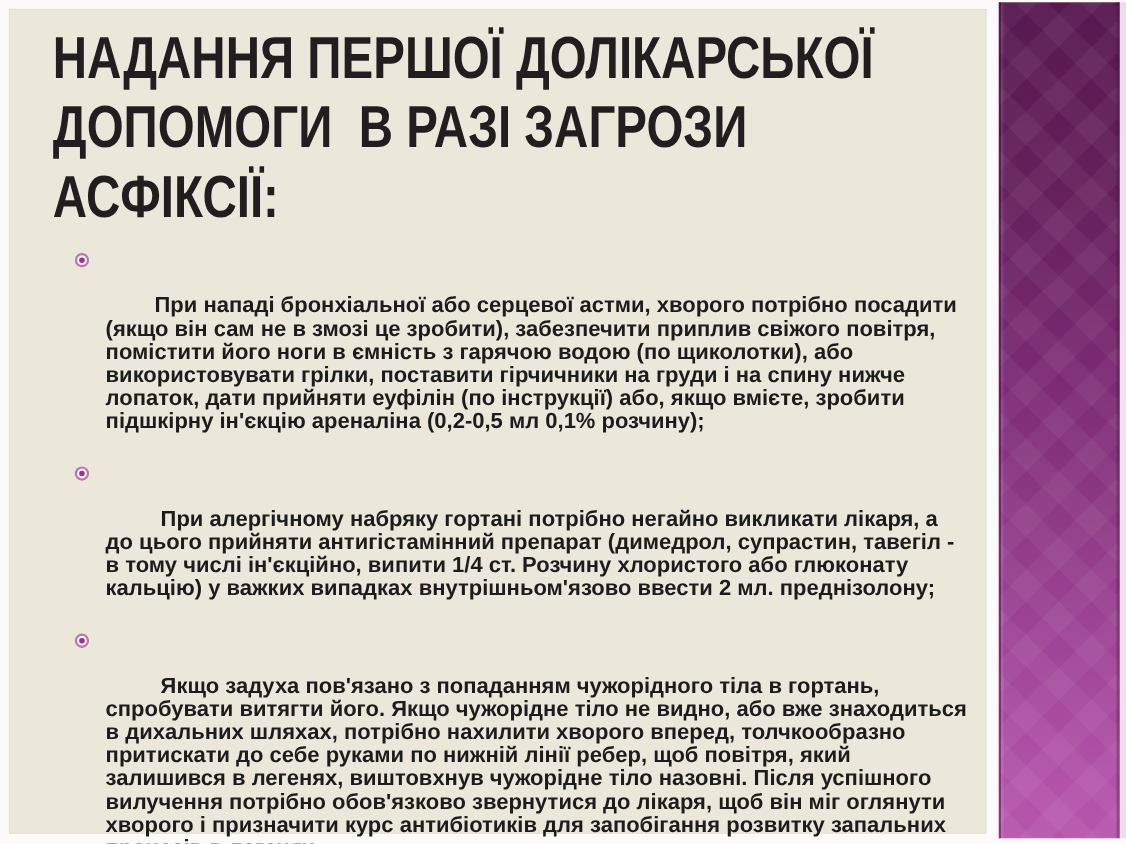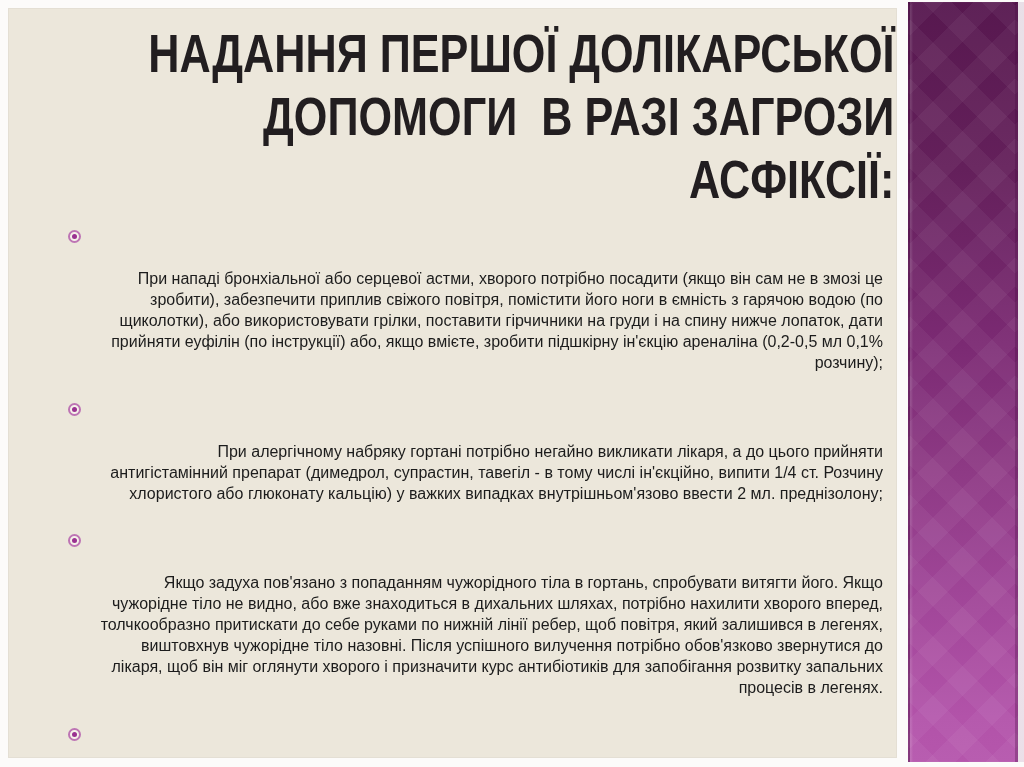--- a/index.html
+++ b/index.html
@@ -9,21 +9,20 @@
     height: 767px;
     overflow: hidden;
     background: #fcfbfa;
     font-family: "Liberation Sans", sans-serif;
   }
   .canvas {
     position: relative;
     width: 1024px;
     height: 767px;
     background: #fcfbfa;
-    text-align: right;
   }
   
   .slide {
     position: absolute;
     left: 8px;
     top: 8px;
     width: 889px;
     height: 750px;
     background: #ece7db;
     box-shadow: inset 0 0 0 1px rgba(0,0,0,0.03);
@@ -46,23 +45,24 @@
   .bullet-list {
     list-style: none;
     margin: 14px 14px 0 40px;
     padding: 0;
   }
   .bullet-item {
     position: relative;
     padding-left: 48px;
     margin-bottom: 5px;
     color: #1c1c1c;
-    font-size: 16px;
+    font-size: 20px;
     line-height: 21px;
     white-space: pre-wrap;
+    font-weight: bold;
   }
   .bullet-marker {
     position: absolute;
     left: 20px;
     top: 4px;
     width: 9px;
     height: 9px;
     border: 2px solid #bd74b4;
     border-radius: 50%;
     background: #f6f2ea;

